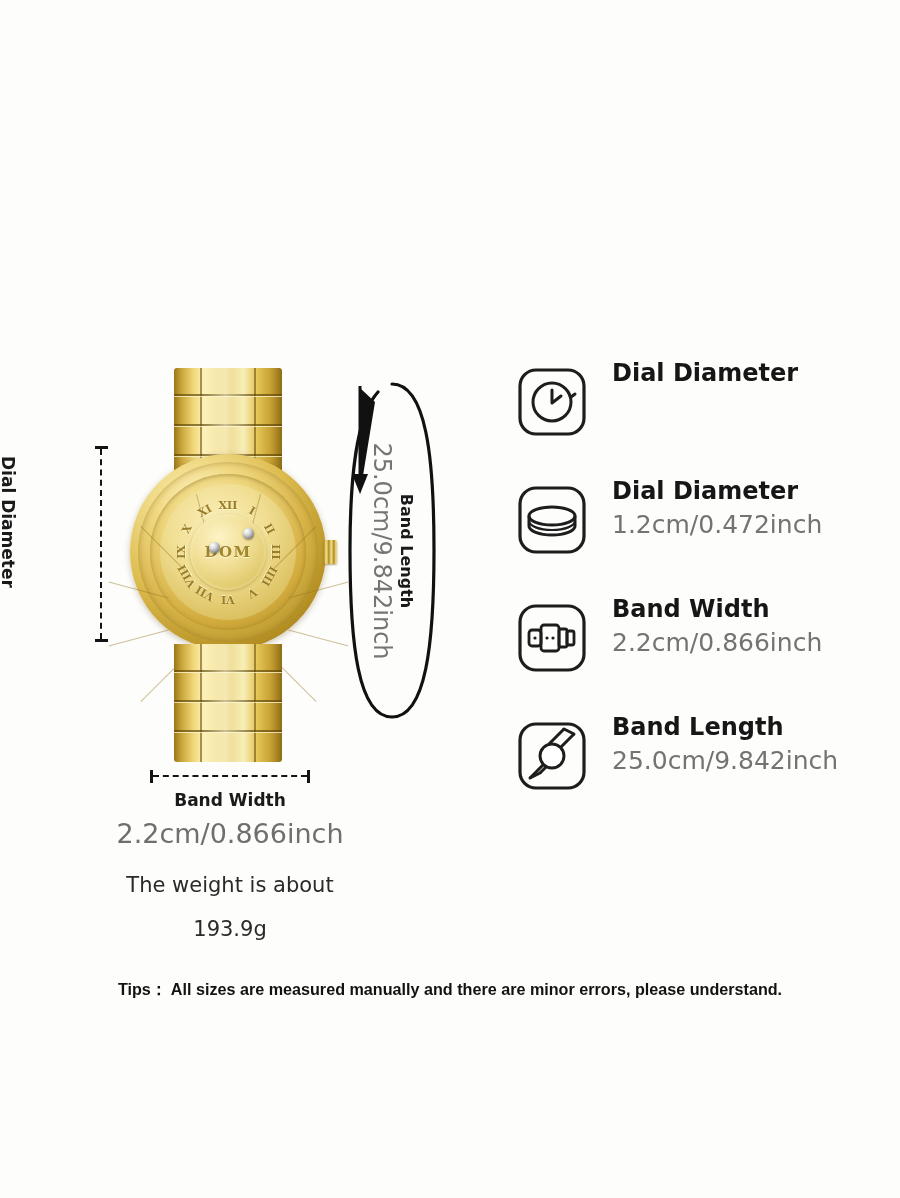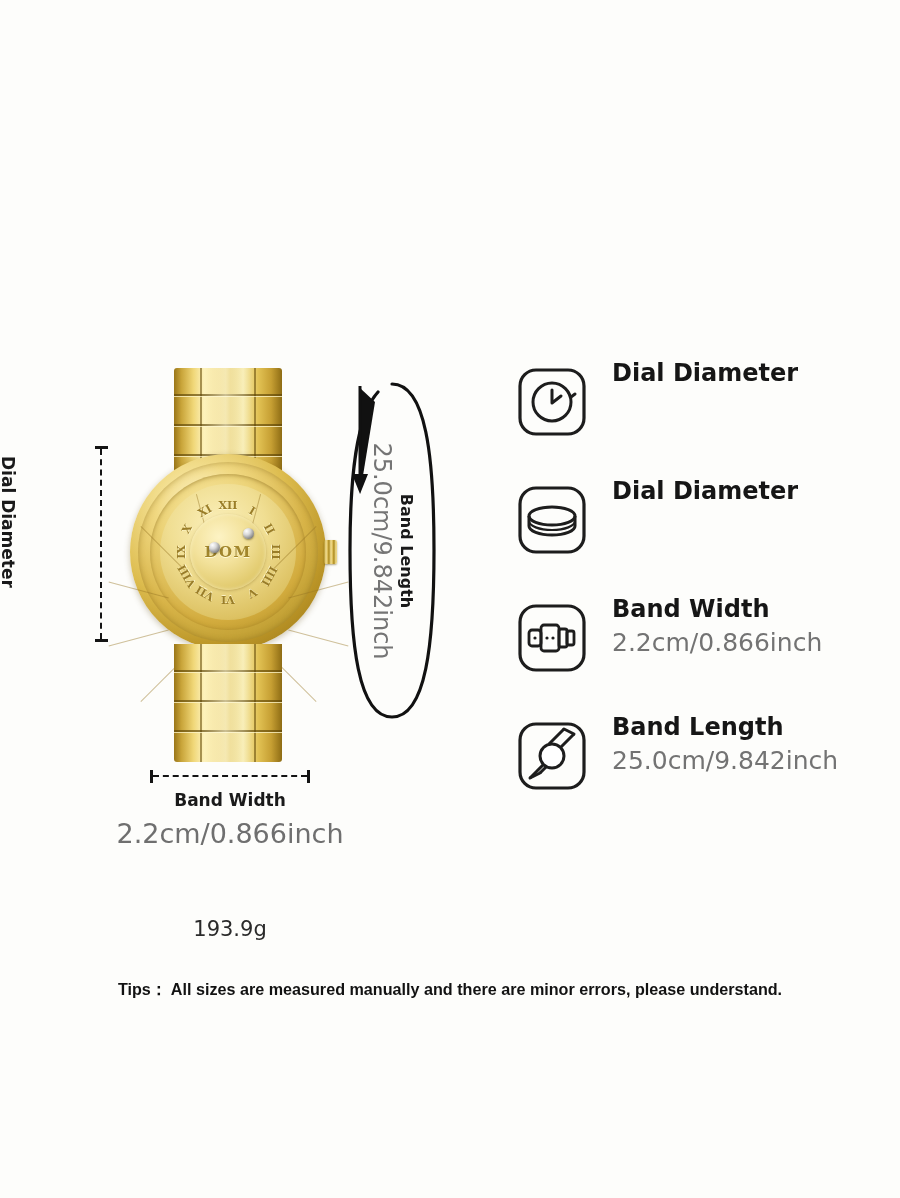--- a/index.html
+++ b/index.html
@@ -487,20 +487,21 @@
     </div>
   </div>
 
   <div class="dim-horz">
     <div class="cap l"></div>
     <div class="shaft"></div>
     <div class="cap r"></div>
   </div>
   <div class="bw-label">Band Width</div>
   <div class="bw-value">2.2cm/0.866inch</div>
+  <div class="weight-line1">The weight is about</div>
   <div class="weight-line2">193.9g</div>
 
   <div class="spec-list">
 
     <div class="spec-row">
       <div class="spec-icon">
         <svg viewBox="0 0 72 72">
           <rect x="4" y="4" width="64" height="64" rx="16" ry="16" fill="none" stroke="#1d1d1d" stroke-width="3.2"></rect>
           <circle cx="36" cy="36" r="19" fill="none" stroke="#1d1d1d" stroke-width="3"></circle>
           <path d="M36 24 L36 37 L45 30" fill="none" stroke="#1d1d1d" stroke-width="3" stroke-linecap="round" stroke-linejoin="round"></path>
@@ -516,20 +517,21 @@
       <div class="spec-icon">
         <svg viewBox="0 0 72 72">
           <rect x="4" y="4" width="64" height="64" rx="16" ry="16" fill="none" stroke="#1d1d1d" stroke-width="3.2"></rect>
           <ellipse cx="36" cy="32" rx="23" ry="9" fill="none" stroke="#1d1d1d" stroke-width="3"></ellipse>
           <path d="M13 32 L13 42 A23 9 0 0 0 59 42 L59 32" fill="none" stroke="#1d1d1d" stroke-width="3"></path>
           <path d="M13 37 A23 9 0 0 0 59 37" fill="none" stroke="#1d1d1d" stroke-width="2.2"></path>
         </svg>
       </div>
       <div class="spec-text">
         <div class="spec-label">Dial Diameter</div>
+        <div class="spec-value">1.2cm/0.472inch</div>
       </div>
     </div>
 
     <div class="spec-row">
       <div class="spec-icon">
         <svg viewBox="0 0 72 72">
           <rect x="4" y="4" width="64" height="64" rx="16" ry="16" fill="none" stroke="#1d1d1d" stroke-width="3.2"></rect>
           <rect x="13" y="28" width="12" height="16" rx="3" fill="none" stroke="#1d1d1d" stroke-width="2.8"></rect>
           <rect x="25" y="23" width="18" height="26" rx="3" fill="none" stroke="#1d1d1d" stroke-width="2.8"></rect>
           <rect x="43" y="27" width="8" height="18" rx="2" fill="none" stroke="#1d1d1d" stroke-width="2.8"></rect>

